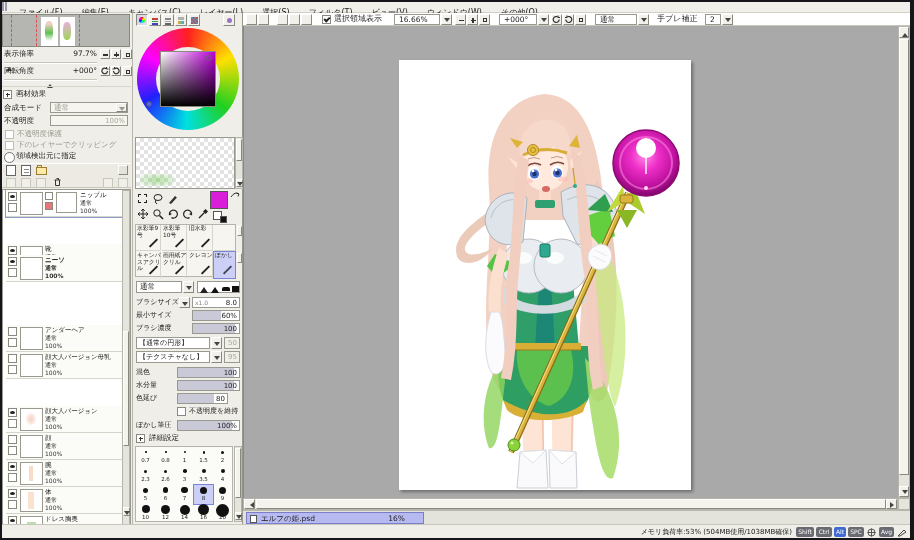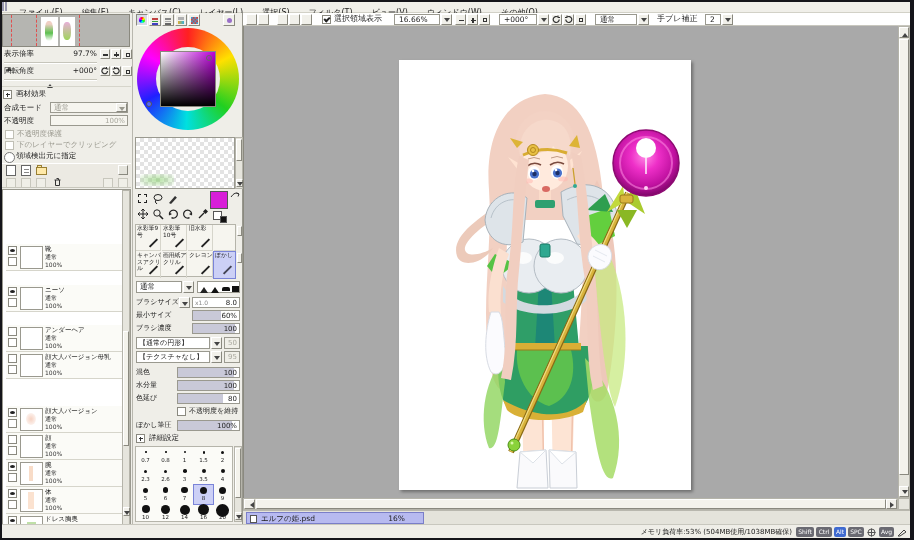--- a/index.html
+++ b/index.html
@@ -156,29 +156,40 @@
       <div class="ab" style="left:50px;top:13px;width:11px;height:11px;">
         <svg width="11" height="11">
             <path d="M2.5,3 h6 M3.5,3 v5.5 h4 v-5.5 M4.5,1.5 h2 v1.5" stroke="#333" stroke-width="1" fill="none"></path>
           </svg>
       </div>
       <div class="ab" style="right:18px;top:14px;width:10px;height:10px;border:1px solid #c8c7bd;background:#f0efe8;"></div>
       <div class="ab" style="right:3px;top:14px;width:10px;height:10px;border:1px solid #c8c7bd;background:#f0efe8;"></div>
     </div>
 
     <div class="ab" style="left:2px;top:176px;width:129px;height:341px;background:#fff;border:1px solid #9a998f;overflow:hidden;">
+      <div class="lrow" style="top:0;outline:1px solid #8c9cc8;background:#fff;">
+        <div class="eye on"></div>
+          <div class="box2"></div>
+        <div class="thumb"></div>
+        <div class="ab" style="left:39px;top:2px;width:8px;height:8px;border:1px solid #8a897f;background:#fff;"></div>
+        <div class="ab" style="left:39px;top:12px;width:8px;height:8px;border:1px solid #8a897f;background:#e87878;"></div>
+        <div class="ab" style="left:50px;top:2px;width:21px;height:21px;border:1px solid #9a998f;background:#fff;"></div>
+        <span class="lname" style="left:74px;">ニップル</span>
+        <span class="lmode" style="left:74px;">通常</span>
+        <span class="lop" style="left:74px;">100%</span>
+      </div>
       <div class="lrow" style="top:54px;">
         <div class="eye on"></div>
           <div class="box2"></div>
         <div class="thumb"></div>
         <span class="lname">靴</span>
         <span class="lmode">通常</span>
         <span class="lop">100%</span>
       </div>
-      <div class="lrow" style="top:95px;">
+      <div class="lrow" style="top:65px;font-weight:bold;">
         <div class="eye on"></div>
           <div class="box2"></div>
         <div class="thumb"></div>
         <span class="lname">ニーソ</span>
         <span class="lmode">通常</span>
         <span class="lop">100%</span>
       </div>
       <div class="lrow" style="top:135px;">
         <div class="eye"></div>
           <div class="box2"></div>
@@ -452,21 +463,21 @@
     <div class="slider" style="left:44px;top:354px;width:63px;height:11px;">
       <div class="fill" style="width:92%;"></div>
         <span class="val">100</span>
     </div>
     <span class="lbl" style="left:3px;top:367px;font-size:7px;">水分量</span>
     <div class="slider" style="left:44px;top:367px;width:63px;height:11px;">
       <div class="fill" style="width:92%;"></div>
         <span class="val">100</span>
     </div>
     <span class="lbl" style="left:3px;top:380px;font-size:7px;">色延び</span>
-    <div class="slider" style="left:44px;top:380px;width:63px;height:11px;">
+    <div class="slider" style="left:44px;top:380px;width:51px;height:11px;">
       <div class="fill" style="width:74%;"></div>
         <span class="val">80</span>
     </div>
 
     <div class="cb" style="left:44px;top:394px;"></div>
     <span class="lbl" style="left:56px;top:393px;font-size:7px;">不透明度を維持</span>
 
     <span class="lbl" style="left:3px;top:407px;font-size:7px;">ぼかし筆圧</span>
     <div class="slider" style="left:44px;top:407px;width:63px;height:11px;">
       <div class="fill" style="width:88%;"></div>

